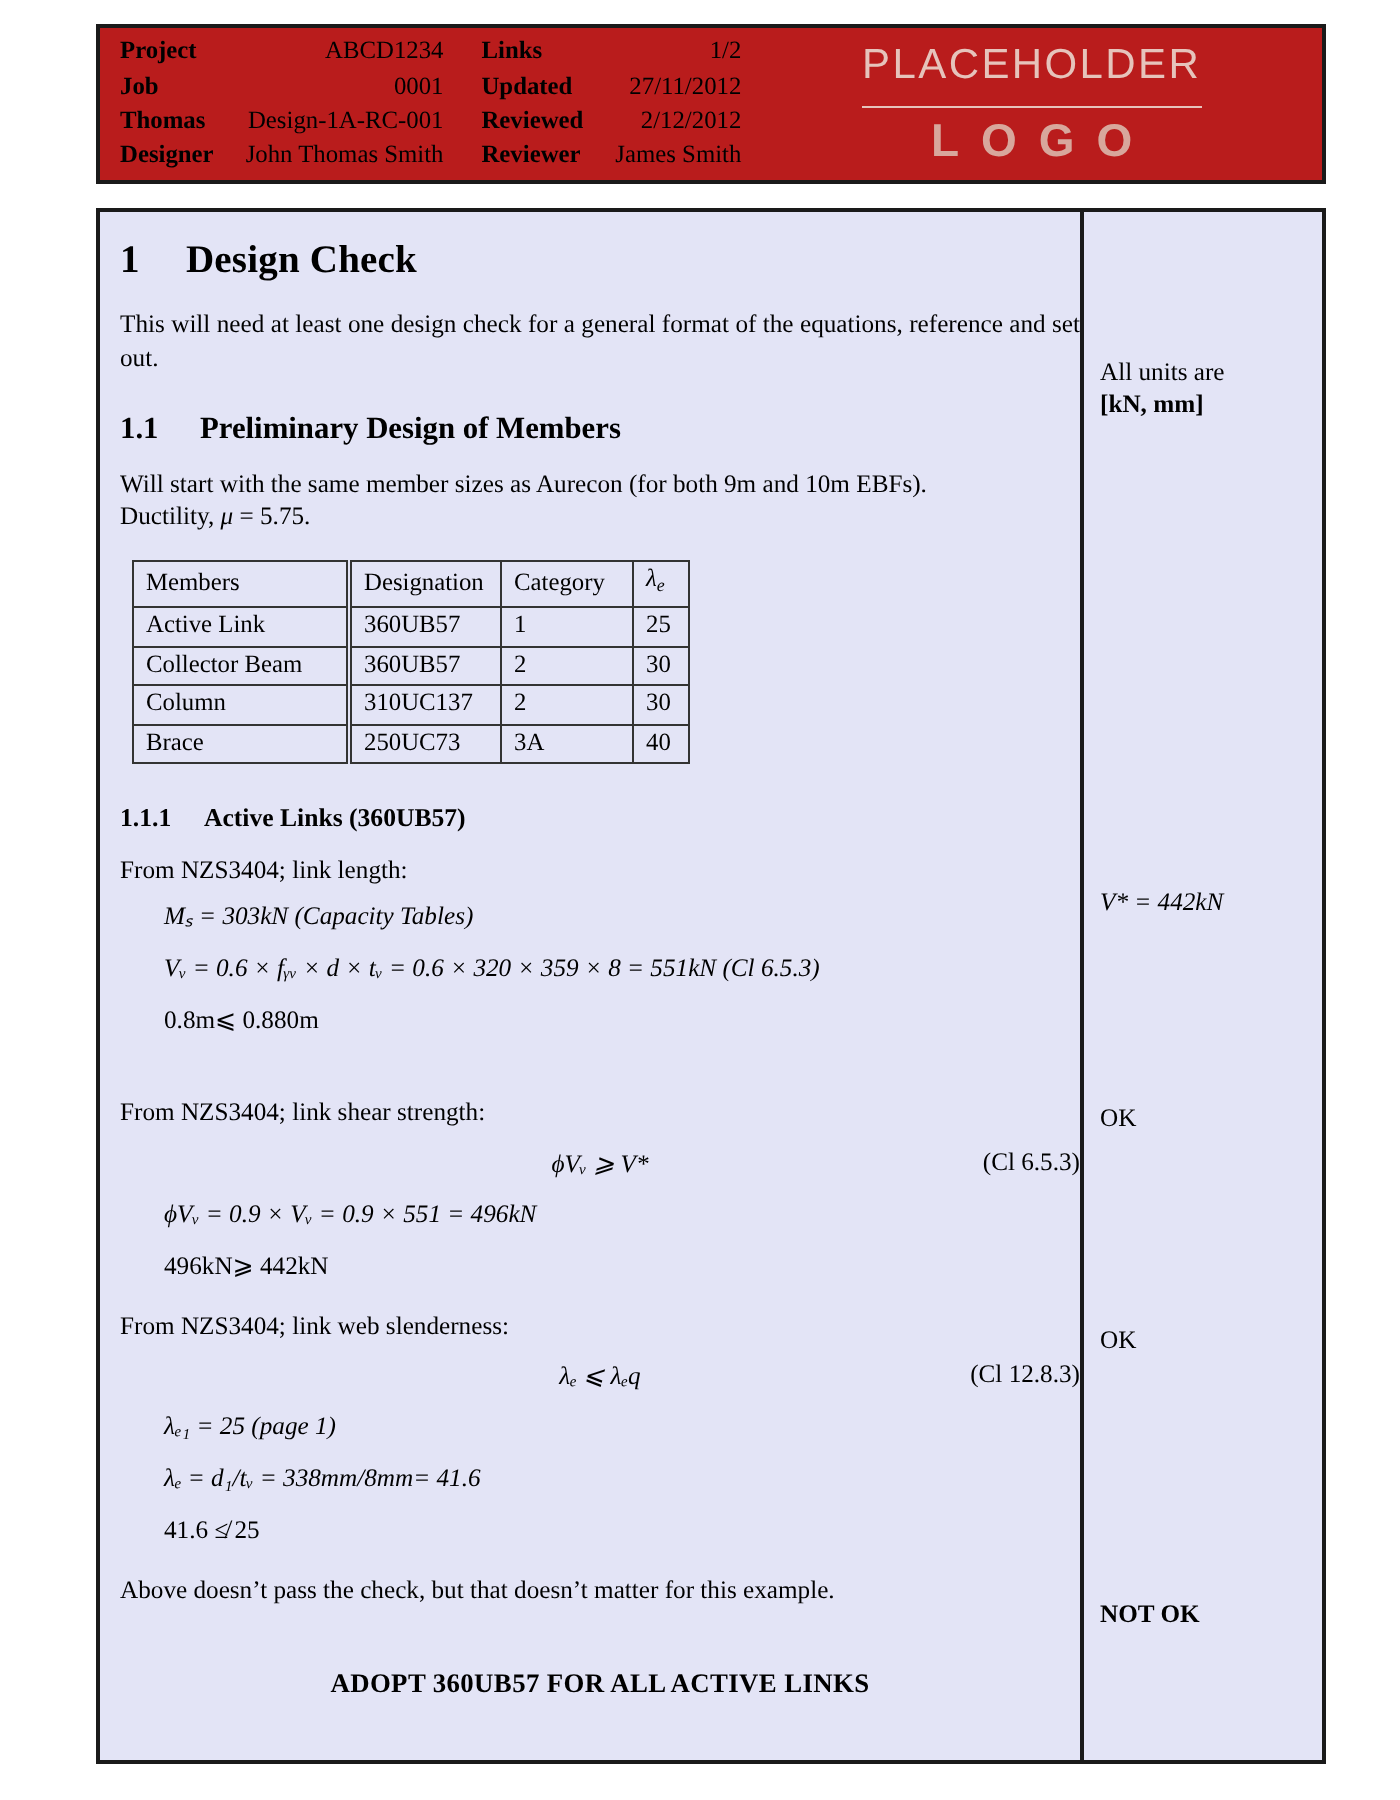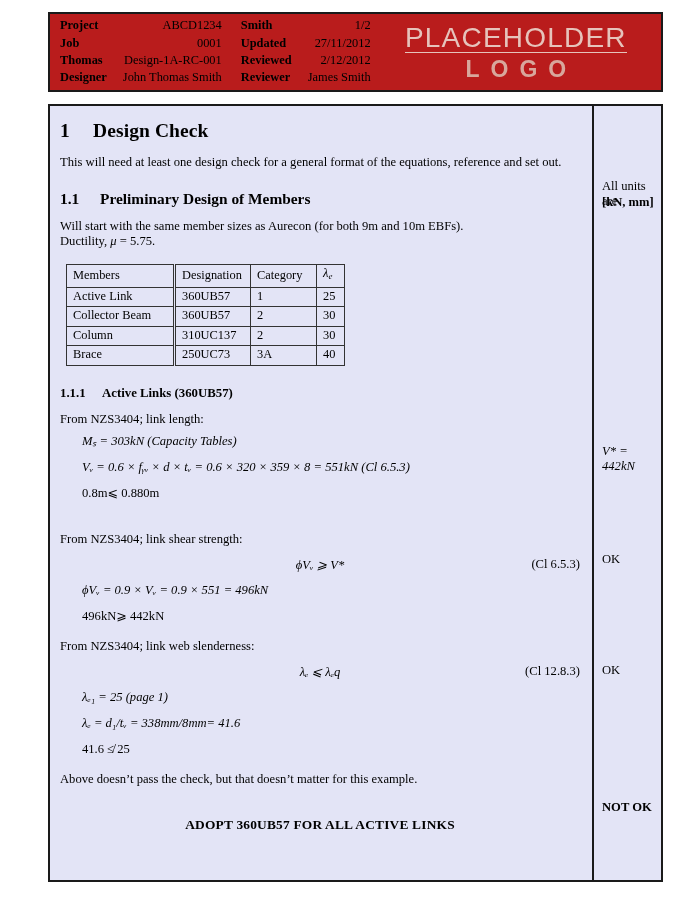--- a/index.html
+++ b/index.html
@@ -49,25 +49,25 @@
   }
   .hdr-logo-cell {
     flex: 1;
     display: flex;
     align-items: center;
     justify-content: center;
   }
   .logo { text-align: center; line-height: 1; }
   .logo-top {
     font-family: "Liberation Sans", "DejaVu Sans", sans-serif;
-    font-size: 28px;
+    font-size: 21px;
     letter-spacing: 1.2px;
     color: #e6c3bb;
     border-bottom: 1.5px solid #e6c3bb;
-    padding-bottom: 0;
+    padding-bottom: 10px;
     display: inline-block;
   }
   .logo-bottom {
     font-family: "Liberation Sans", "DejaVu Sans", sans-serif;
     font-size: 23px;
     font-weight: bold;
     letter-spacing: 11px;
     color: #d8a79c;
     display: block;
     margin-top: 5px;
@@ -77,23 +77,23 @@
   
   .body-box {
     position: absolute;
     left: 48px; top: 104px;
     width: 615px; height: 778px;
     border: 2px solid #1a1a1a;
     background: #e3e4f6;
     display: flex;
   }
   .content-col {
-    width: 544px;
+    width: 492px;
     border-right: 2px solid #1a1a1a;
-    padding: 8px 12px 0 10px;
+    padding: 8px 0 0 10px;
     position: relative;
   }
   .margin-col {
     flex: 1;
     padding: 8px 0 0 0;
     position: relative;
     font-size: 12.6px;
     margin-top: 35px;
   }
 
@@ -202,21 +202,21 @@
         <div class="hdr-row">
           <span class="hdr-key">Designer</span>
           <span class="hdr-val">John Thomas Smith</span>
         </div>
       </div>
 
       <div class="hdr-divider"></div>
 
       <div class="hdr-group">
         <div class="hdr-row">
-          <span class="hdr-key">Smith</span>
+          <span class="hdr-key">Links</span>
           <span class="hdr-val">1/2</span>
         </div>
         <div class="hdr-row">
           <span class="hdr-key">Updated</span>
           <span class="hdr-val">27/11/2012</span>
         </div>
         <div class="hdr-row">
           <span class="hdr-key">Reviewed</span>
           <span class="hdr-val">2/12/2012</span>
         </div>

